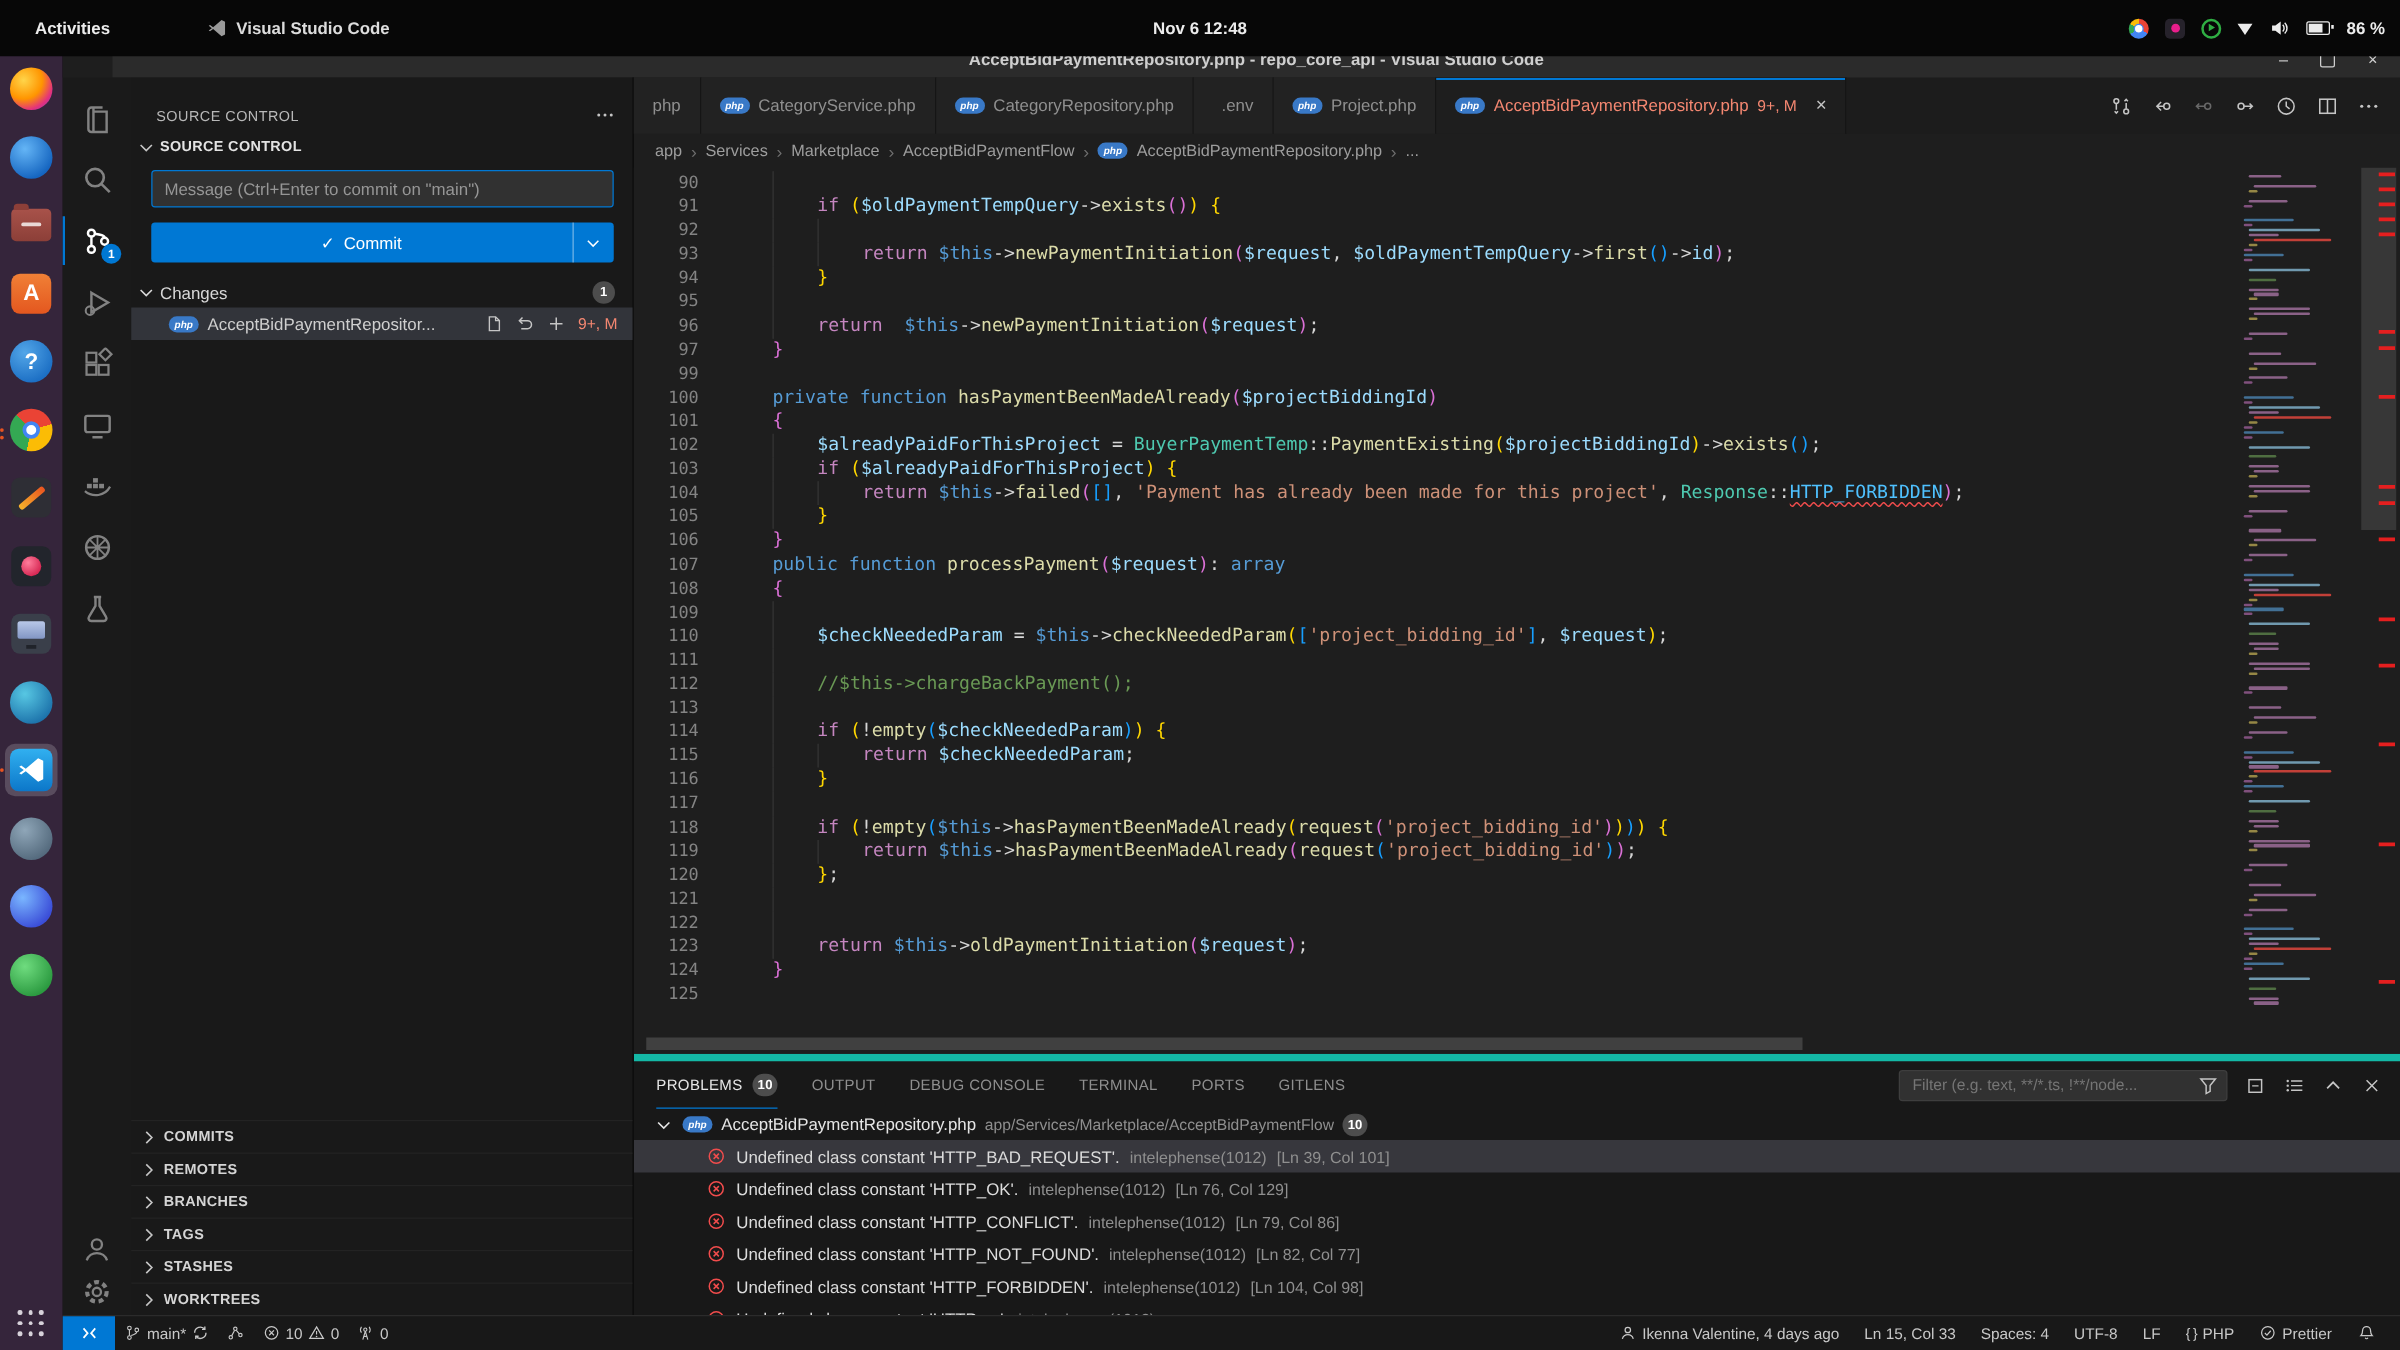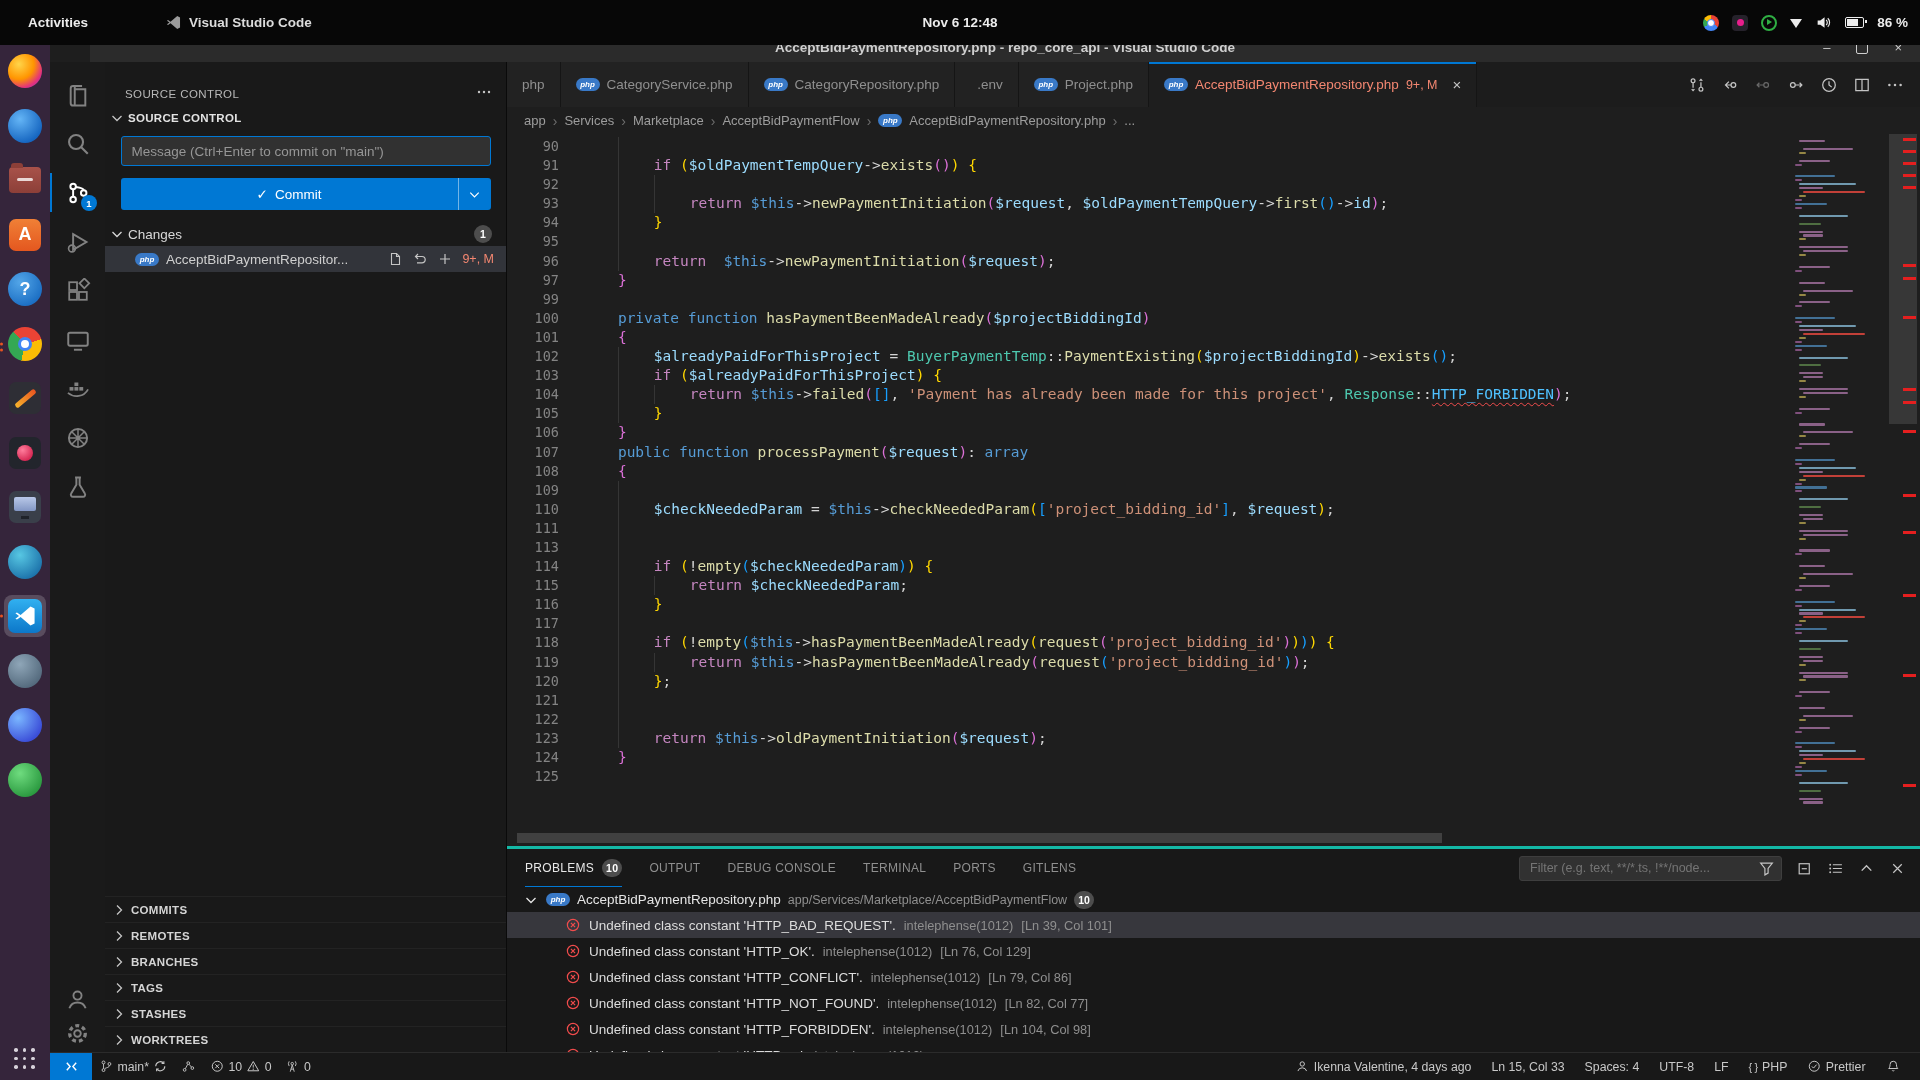--- a/index.html
+++ b/index.html
@@ -127,21 +127,21 @@
   .tk.cls{color:#4EC9B0}.tk.str{color:#CE9178}.tk.com{color:#6A9955}.tk.pun{color:#D4D4D4}
   .tk.b1{color:#FFD700}.tk.b2{color:#DA70D6}.tk.b3{color:#179FFF}.tk.cst{color:#4FC1FF}
   .tk.sqg{text-decoration:underline;text-decoration-style:wavy;text-decoration-color:#f14c4c;text-decoration-thickness:1px;text-underline-offset:3px;}
   .minimap{position:absolute;top:2px;right:34px;width:98px;bottom:0;overflow:hidden;}
   .mmr{height:2.1px;margin-bottom:1.85px;border-radius:1px;opacity:.65;}
   .ovruler{position:absolute;top:0;right:0;width:34px;bottom:0;}
   .vthumb{position:absolute;left:3px;right:3px;top:0;height:290px;background:rgba(121,121,121,.28);}
   .ovmark{position:absolute;right:4px;width:13px;height:3px;background:#e51f1f;}
   .hthumb{position:absolute;left:10px;bottom:3px;width:925px;height:10px;background:rgba(121,121,121,.38);}
   
-  .panel{height:203px;background:#181818;border-top:3px solid #14b8a6;flex:none;overflow:hidden;font-size:13.5px;}
+  .panel{height:203px;background:#181818;border-top:6px solid #14b8a6;flex:none;overflow:hidden;font-size:13.5px;}
   .panel-tabs{height:38px;display:flex;align-items:center;padding-left:18px;}
   .ptab{height:100%;display:flex;align-items:center;gap:8px;margin-right:27px;color:#8f8f8f;font-size:12px;letter-spacing:.3px;box-sizing:border-box;}
   .ptab.active{color:#e7e7e7;border-bottom:1.5px solid #0078d4;}
   .panel-right{margin-left:auto;display:flex;align-items:center;gap:14px;padding-right:14px;color:#c5c5c5;}
   .filterbox{width:263px;height:25px;background:#313131;border:1px solid #3e3e3e;border-radius:3px;display:flex;align-items:center;padding:0 6px 0 8px;box-sizing:border-box;}
   .filterbox input{flex:1;background:transparent;border:none;outline:none;color:#989898;font-size:12.5px;min-width:0;font-family:"Liberation Sans",sans-serif;}
   .panel-right svg{width:17px;height:17px;}
   .ptree-header{height:25px;display:flex;align-items:center;gap:7px;padding-left:16px;color:#e5e5e5;}
   .ptree-header .path{color:#8f8f8f;font-size:12.5px;}
   .prow{height:26px;display:flex;align-items:center;gap:8px;padding-left:58px;color:#dcdcdc;white-space:nowrap;}
@@ -541,20 +541,21 @@
               <div class="cl"><span class="ln">102</span><span class="gut"></span><span class="ct"><span class="indg first"></span><span class="indg"></span><span class="tk var">$alreadyPaidForThisProject</span><span class="tk pun"> = </span><span class="tk cls">BuyerPaymentTemp</span><span class="tk pun">::</span><span class="tk fn">PaymentExisting</span><span class="tk b1">(</span><span class="tk var">$projectBiddingId</span><span class="tk b1">)</span><span class="tk pun">-&gt;</span><span class="tk fn">exists</span><span class="tk b3">(</span><span class="tk b3">)</span><span class="tk pun">;</span></span></div>
               <div class="cl"><span class="ln">103</span><span class="gut"></span><span class="ct"><span class="indg first"></span><span class="indg"></span><span class="tk kw">if </span><span class="tk b1">(</span><span class="tk var">$alreadyPaidForThisProject</span><span class="tk b1">)</span><span class="tk b1"> {</span></span></div>
               <div class="cl"><span class="ln">104</span><span class="gut"></span><span class="ct"><span class="indg first"></span><span class="indg"></span><span class="indg"></span><span class="tk kw">return </span><span class="tk kb">$this</span><span class="tk pun">-&gt;</span><span class="tk fn">failed</span><span class="tk b2">(</span><span class="tk b3">[]</span><span class="tk pun">, </span><span class="tk str">'Payment has already been made for this project'</span><span class="tk pun">, </span><span class="tk cls">Response</span><span class="tk pun">::</span><span class="tk cst sqg">HTTP_FORBIDDEN</span><span class="tk b2">)</span><span class="tk pun">;</span></span></div>
               <div class="cl"><span class="ln">105</span><span class="gut"></span><span class="ct"><span class="indg first"></span><span class="indg"></span><span class="tk b1">}</span></span></div>
               <div class="cl"><span class="ln">106</span><span class="gut"></span><span class="ct"><span class="indg first"></span><span class="tk b2">}</span></span></div>
               <div class="cl"><span class="ln">107</span><span class="gut"></span><span class="ct"><span class="indg first"></span><span class="tk kb">public </span><span class="tk kb">function </span><span class="tk fn">processPayment</span><span class="tk b2">(</span><span class="tk var">$request</span><span class="tk b2">)</span><span class="tk pun">:</span><span class="tk kb"> array</span></span></div>
               <div class="cl"><span class="ln">108</span><span class="gut"></span><span class="ct"><span class="indg first"></span><span class="tk b2">{</span></span></div>
               <div class="cl"><span class="ln">109</span><span class="gut"></span><span class="ct"><span class="indg first"></span><span class="indg"></span></span></div>
               <div class="cl"><span class="ln">110</span><span class="gut"></span><span class="ct"><span class="indg first"></span><span class="indg"></span><span class="tk var">$checkNeededParam</span><span class="tk pun"> = </span><span class="tk kb">$this</span><span class="tk pun">-&gt;</span><span class="tk fn">checkNeededParam</span><span class="tk b1">(</span><span class="tk b3">[</span><span class="tk str">'project_bidding_id'</span><span class="tk b3">]</span><span class="tk pun">, </span><span class="tk var">$request</span><span class="tk b1">)</span><span class="tk pun">;</span></span></div>
               <div class="cl"><span class="ln">111</span><span class="gut"></span><span class="ct"><span class="indg first"></span><span class="indg"></span></span></div>
+              <div class="cl"><span class="ln">112</span><span class="gut"></span><span class="ct"><span class="indg first"></span><span class="indg"></span><span class="tk com">//$this-&gt;chargeBackPayment();</span></span></div>
               <div class="cl"><span class="ln">113</span><span class="gut"></span><span class="ct"><span class="indg first"></span><span class="indg"></span></span></div>
               <div class="cl"><span class="ln">114</span><span class="gut"></span><span class="ct"><span class="indg first"></span><span class="indg"></span><span class="tk kw">if </span><span class="tk b1">(</span><span class="tk pun">!</span><span class="tk fn">empty</span><span class="tk b3">(</span><span class="tk var">$checkNeededParam</span><span class="tk b3">)</span><span class="tk b1">)</span><span class="tk b1"> {</span></span></div>
               <div class="cl"><span class="ln">115</span><span class="gut"></span><span class="ct"><span class="indg first"></span><span class="indg"></span><span class="indg"></span><span class="tk kw">return </span><span class="tk var">$checkNeededParam</span><span class="tk pun">;</span></span></div>
               <div class="cl"><span class="ln">116</span><span class="gut"></span><span class="ct"><span class="indg first"></span><span class="indg"></span><span class="tk b1">}</span></span></div>
               <div class="cl"><span class="ln">117</span><span class="gut"></span><span class="ct"><span class="indg first"></span><span class="indg"></span></span></div>
               <div class="cl"><span class="ln">118</span><span class="gut"></span><span class="ct"><span class="indg first"></span><span class="indg"></span><span class="tk kw">if </span><span class="tk b1">(</span><span class="tk pun">!</span><span class="tk fn">empty</span><span class="tk b3">(</span><span class="tk kb">$this</span><span class="tk pun">-&gt;</span><span class="tk fn">hasPaymentBeenMadeAlready</span><span class="tk b1">(</span><span class="tk fn">request</span><span class="tk b2">(</span><span class="tk str">'project_bidding_id'</span><span class="tk b2">)</span><span class="tk b1">)</span><span class="tk b3">)</span><span class="tk b1">)</span><span class="tk b1"> {</span></span></div>
               <div class="cl"><span class="ln">119</span><span class="gut"></span><span class="ct"><span class="indg first"></span><span class="indg"></span><span class="indg"></span><span class="tk kw">return </span><span class="tk kb">$this</span><span class="tk pun">-&gt;</span><span class="tk fn">hasPaymentBeenMadeAlready</span><span class="tk b2">(</span><span class="tk fn">request</span><span class="tk b3">(</span><span class="tk str">'project_bidding_id'</span><span class="tk b3">)</span><span class="tk b2">)</span><span class="tk pun">;</span></span></div>
               <div class="cl"><span class="ln">120</span><span class="gut"></span><span class="ct"><span class="indg first"></span><span class="indg"></span><span class="tk b1">}</span><span class="tk pun">;</span></span></div>
               <div class="cl"><span class="ln">121</span><span class="gut"></span><span class="ct"><span class="indg first"></span><span class="indg"></span></span></div>
               <div class="cl"><span class="ln">122</span><span class="gut"></span><span class="ct"><span class="indg first"></span><span class="indg"></span></span></div>

